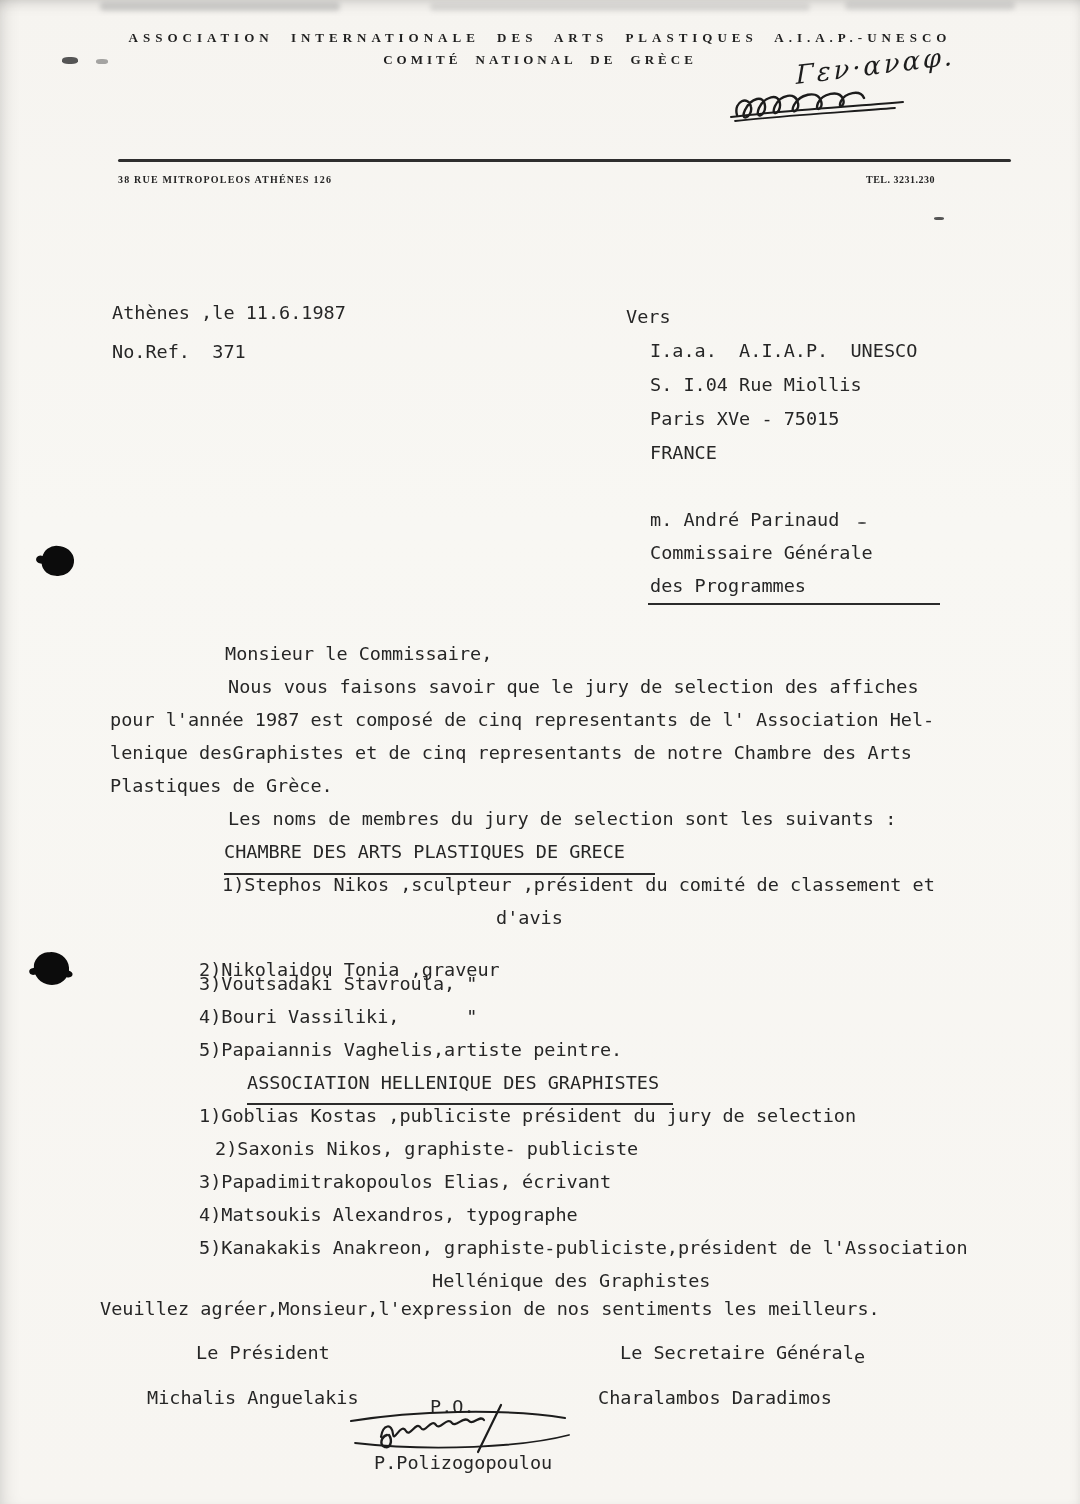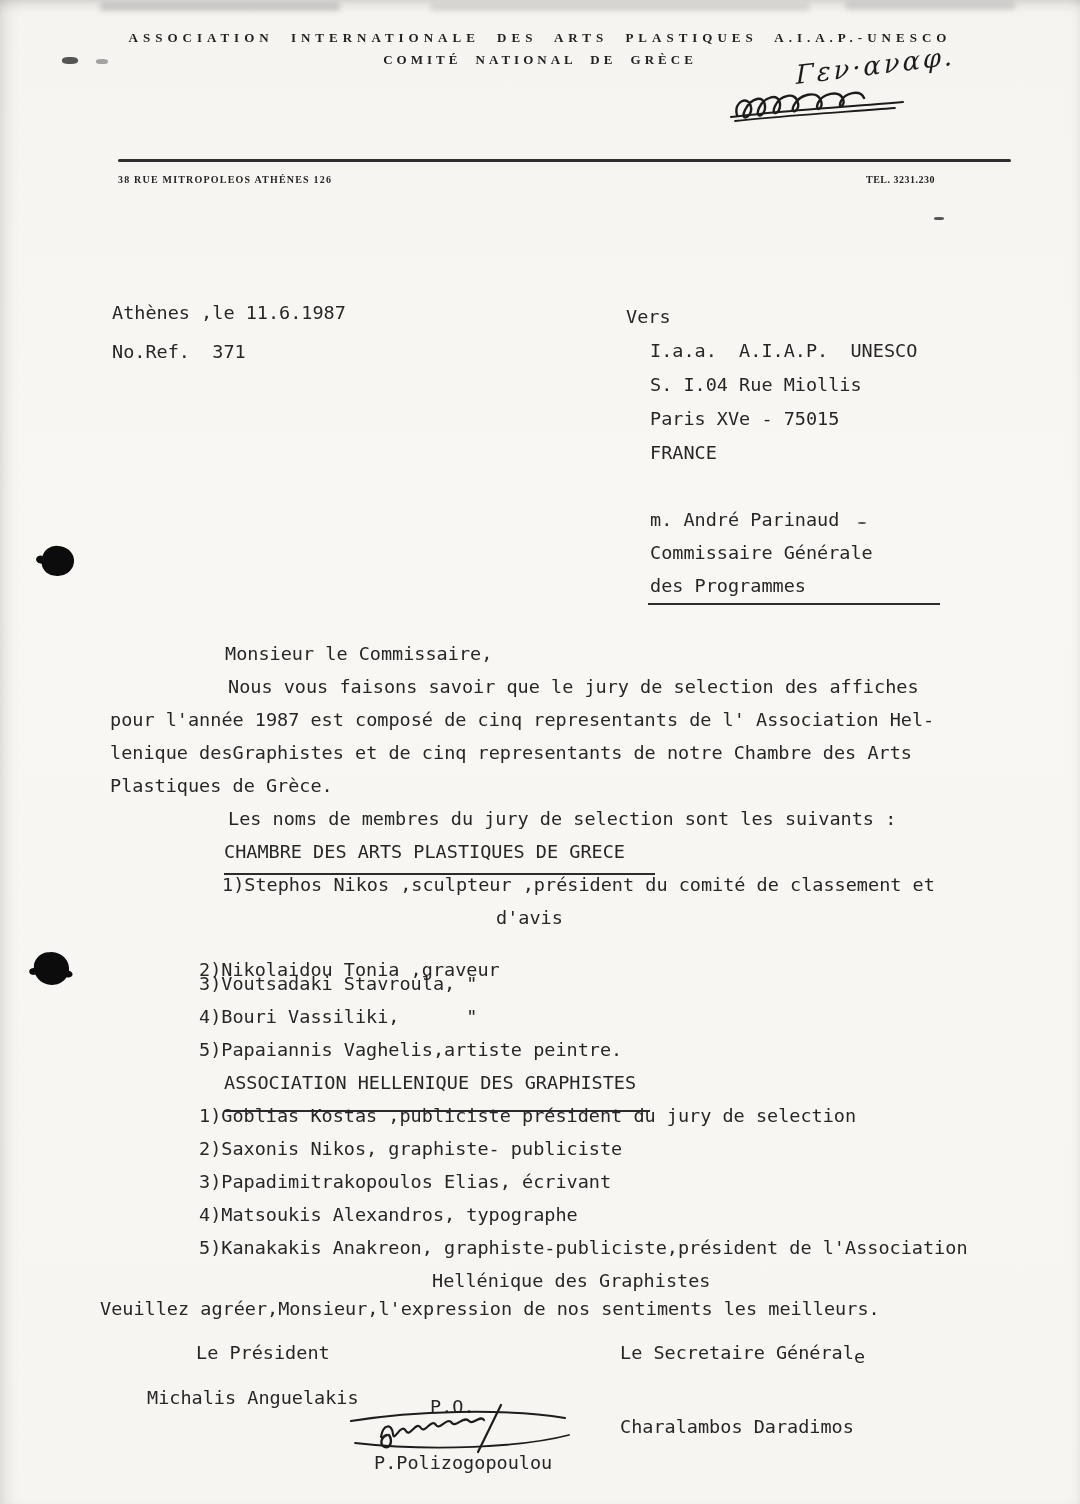--- a/index.html
+++ b/index.html
@@ -35,21 +35,21 @@
     font-family:"Liberation Serif", serif;font-weight:bold;
     font-size:21px;letter-spacing:1.5px;color:#171717;
   }
   .lh-rule{position:absolute;left:118px;top:159px;width:893px;height:3px;background:#2e2e2e;border-radius:2px;}
   .lh-addr{
     position:absolute;top:174px;
     font-family:"Liberation Serif", serif;font-weight:bold;
     font-size:10px;letter-spacing:1.2px;color:#242424;
   }
   .u1{border-bottom:2px solid #2b2b2b;padding-bottom:11px;padding-right:30px;}
-  .u2{border-bottom:2px solid #2b2b2b;padding-bottom:17px;padding-right:14px;}
+  .u2{border-bottom:2px solid #2b2b2b;padding-bottom:10px;padding-right:14px;margin-left:23px;}
   .plg-underline{position:absolute;left:648px;top:603px;width:292px;height:2px;background:#2b2b2b;}
   .blot{position:absolute;background:#0c0c0c;}
   .blot1{left:42px;top:546px;width:32px;height:30px;border-radius:48% 52% 55% 45%;transform:rotate(8deg);}
   .blot1::before{content:"";position:absolute;left:-6px;top:12px;width:10px;height:8px;background:#0c0c0c;border-radius:50%;}
   .blot2{left:34px;top:952px;width:35px;height:33px;border-radius:46% 54% 50% 55%;transform:rotate(-6deg);}
   .blot2::before{content:"";position:absolute;left:-5px;top:14px;width:9px;height:7px;background:#0c0c0c;border-radius:50%;}
   .blot2::after{content:"";position:absolute;right:-3px;top:20px;width:10px;height:7px;background:#0c0c0c;border-radius:50%;transform:rotate(20deg);}
   .smudge{position:absolute;background:#9d9d9d;opacity:.45;filter:blur(2.5px);border-radius:4px;}
   .speck{position:absolute;background:#555;border-radius:40%;filter:blur(.6px);}
   .annotation-text{
@@ -125,35 +125,35 @@
     <div class="tl" style="left:199px;top:868px;margin-left:23px;">1)Stephos Nikos ,sculpteur ,président du comité de classement et</div>
     <div class="tl" style="left:477px;top:901px;margin-left:19px;">d'avis</div>
     <div class="tl" style="left:199px;top:934px;margin-top:19px;">2)Nikolaidou Tonia ,graveur</div>
     <div class="tl" style="left:199px;top:967px;">3)Voutsadaki Stavroula, "</div>
     <div class="tl" style="left:199px;top:1000px;">4)Bouri Vassiliki,      "</div>
     <div class="tl" style="left:199px;top:1033px;">5)Papaiannis Vaghelis,artiste peintre.</div>
 
     <div class="tl" style="left:224px;top:1066px;"><span class="u2">ASSOCIATION HELLENIQUE DES GRAPHISTES</span></div>
 
     <div class="tl" style="left:199px;top:1099px;">1)Goblias Kostas ,publiciste président du jury de selection</div>
-    <div class="tl" style="left:199px;top:1132px;">2)Saxonis Nikos, graphiste- publiciste</div>
+    <div class="tl" style="left:215px;top:1132px;">2)Saxonis Nikos, graphiste- publiciste</div>
     <div class="tl" style="left:199px;top:1165px;">3)Papadimitrakopoulos Elias, écrivant</div>
     <div class="tl" style="left:199px;top:1198px;">4)Matsoukis Alexandros, typographe</div>
     <div class="tl" style="left:199px;top:1231px;">5)Kanakakis Anakreon, graphiste-publiciste,président de l'Association</div>
     <div class="tl" style="left:432px;top:1264px;">Hellénique des Graphistes</div>
 
     <div class="tl" style="left:100px;top:1292px;">Veuillez agréer,Monsieur,l'expression de nos sentiments les meilleurs.</div>
   </div>
 
   <div>
     <div class="tl" style="left:196px;top:1336px;">Le Président</div>
     <div class="tl" style="left:620px;top:1336px;"><span>Le Secretaire Général</span><span class="sub-e">e</span></div>
 
     <div class="tl" style="left:147px;top:1381px;">Michalis Anguelakis</div>
-    <div class="tl" style="left:620px;top:1381px;margin-top:29px;">Charalambos Daradimos</div>
+    <div class="tl" style="left:598px;top:1381px;">Charalambos Daradimos</div>
 
     <div class="tl" style="left:430px;top:1390px;">P.O.</div>
 
     <svg style="left:343px;top:1405px;" width="230" height="50" viewBox="0 0 230 50">
       <path class="stroke" stroke-width="2" d="M8,16 C70,6 160,3 222,13"></path>
       <path class="stroke" stroke-width="2.2" d="M38,32 c2,-13 11,-14 12,-3 c1,9 8,-12 13,-3 c4,7 10,-11 15,-3 c4,6 10,-10 15,-3 c4,6 11,-9 16,-2 c4,5 12,-8 17,-2 c4,5 11,-7 15,-1"></path>
       <path class="stroke" stroke-width="2.2" d="M158,0 L135,47"></path>
       <path class="stroke" stroke-width="1.8" d="M12,38 C90,47 180,42 226,30"></path>
       <path class="stroke" stroke-width="2.4" d="M44,30 c-6,2 -8,10 -2,12 c5,2 8,-6 4,-12"></path>
     </svg>

